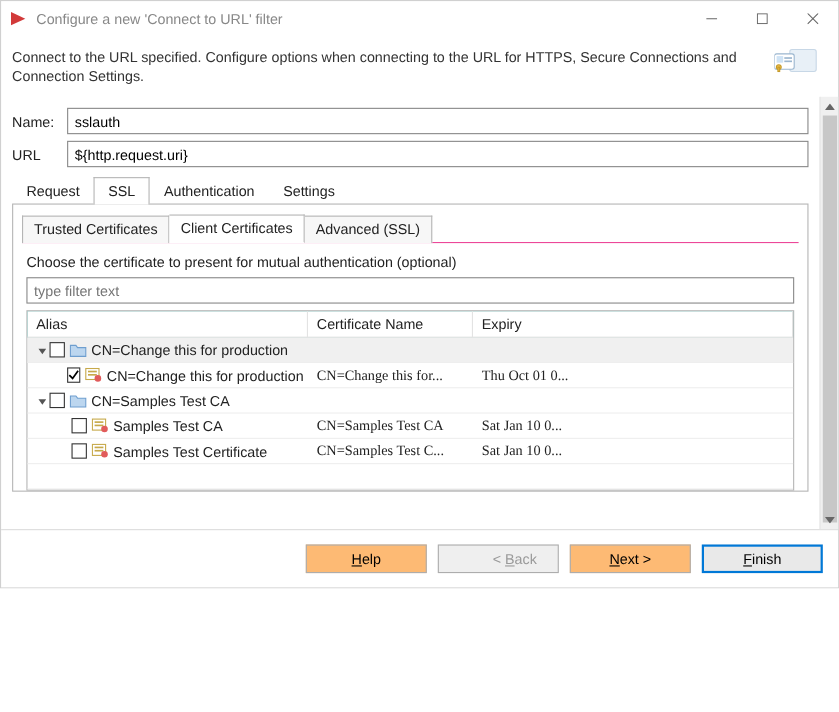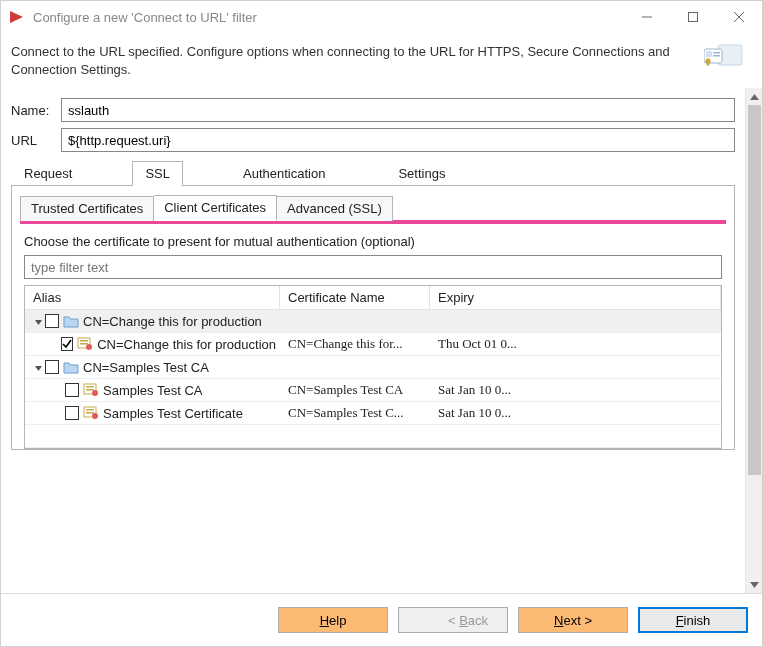--- a/index.html
+++ b/index.html
@@ -1,17 +1,17 @@
 <!DOCTYPE html>
 <html><head>
 <meta charset="utf-8">
 <style>
   * { box-sizing: border-box; }
   html, body { margin:0; padding:0; font-family: "Segoe UI", Tahoma, sans-serif; font-size:13px; color:#222; background:#fff; }
-  .window { width:763px; height:647px; border:1px solid #d0d0d0; display:flex; flex-direction:column; position:relative; }
+  .window { width:763px; height:535px; border:1px solid #d0d0d0; display:flex; flex-direction:column; position:relative; }
   
   .titlebar { height:32px; display:flex; align-items:center; padding:0 0 0 8px; color:#888; }
   .titlebar .app-icon { width:16px; height:16px; margin-right:8px; display:flex; align-items:center; justify-content:center; }
   .titlebar .title { flex:1; font-size:13px; }
   .titlebar .win-btn { width:46px; height:32px; display:flex; align-items:center; justify-content:center; color:#666; }
   .titlebar .win-btn svg { display:block; }
   
   .header { padding:10px 18px 10px 10px; display:flex; }
   .header-text { flex:1; }
   .header h1 { margin:0 0 4px 0; font-size:17px; font-weight:700; color:#000; }
@@ -24,26 +24,26 @@
   .vscroll .arrow { position:absolute; left:0; width:17px; height:17px; display:flex; align-items:center; justify-content:center; color:#555; }
   .vscroll .arrow.up { top:0; }
   .vscroll .arrow.down { bottom:0; }
   .vscroll .thumb { position:absolute; left:2px; width:13px; background:#c7c7c7; border-radius:0; }
   
   .form-row { display:flex; align-items:center; margin:6px 0; }
   .form-row label { width:50px; font-size:13px; }
   .form-row input[type=text] { flex:1; height:24px; border:1px solid #888; padding:2px 6px; font-family:inherit; font-size:13px; }
   
   .tabs { margin-top:8px; }
-  .tabstrip { display:flex; align-items:flex-end; position:relative;gap:47px; }
+  .tabstrip { display:flex; align-items:flex-end; position:relative; }
   .tab { padding:4px 12px 5px 12px; font-size:13px; cursor:default; border:1px solid transparent; border-bottom:none; position:relative; top:1px; }
   .tab.active { background:#fff; border-color:#b5b5b5; z-index:2; }
   .tabpanel { border:1px solid #b5b5b5; background:#fff; padding:8px 8px 0 8px; }
   
-  .inner-tabstrip { display:flex; align-items:flex-end; border-bottom:4px solid #ec4899; }
+  .inner-tabstrip { display:flex; align-items:flex-end; border-bottom:1px solid #ec4899; }
   .inner-tab { padding:4px 10px 5px 10px; font-size:13px; border:1px solid #b5b5b5; border-bottom:none; margin-right:0; background:#f7f7f7; position:relative; top:1px; }
   .inner-tab + .inner-tab { border-left:none; }
   .inner-tab.active { background:#fff; border-bottom:1px solid #fff; z-index:2; }
   .inner-panel { padding:10px 4px 0 4px; }
   .hint { font-size:13px; margin-bottom:6px; }
   .filter-input { width:100%; height:24px; border:1px solid #888; padding:2px 6px; font-family:inherit; font-size:13px; margin-bottom:6px; }
   
   .cert-table { border:1px solid #b5b5b5; width:100%; }
   .cert-head { display:flex; background:#0f766e; }
   .cert-head .col { padding:4px 8px; font-size:13px; border-right:1px solid #e3e3e3; border-bottom:1px solid #e3e3e3; background:#fff; }

